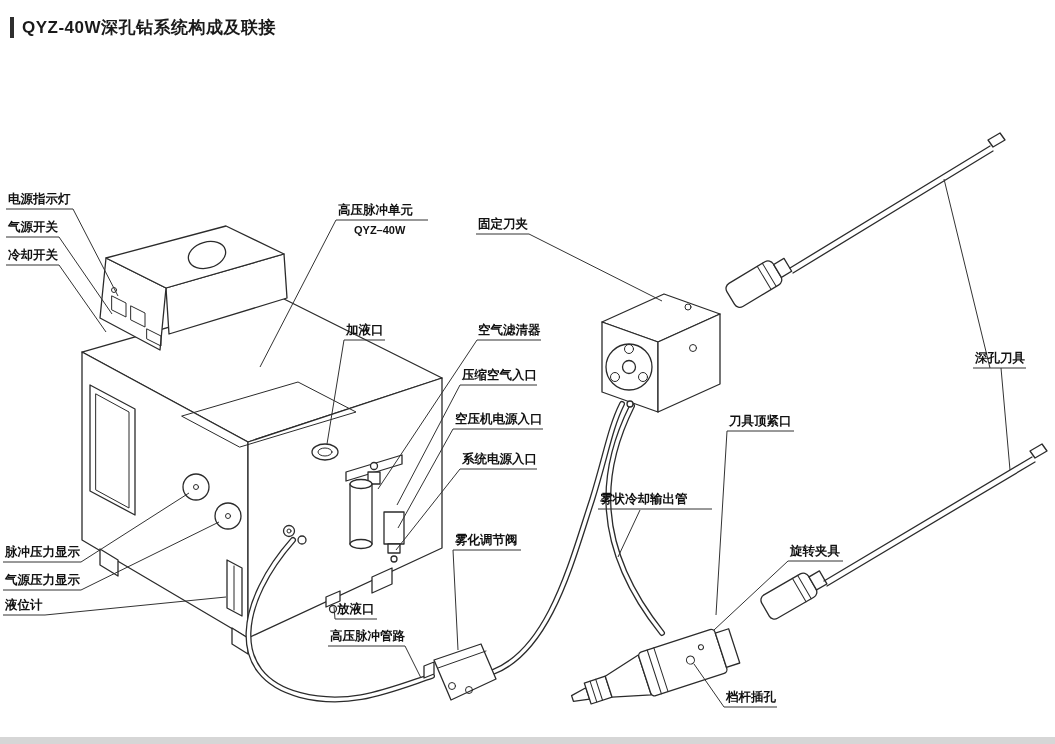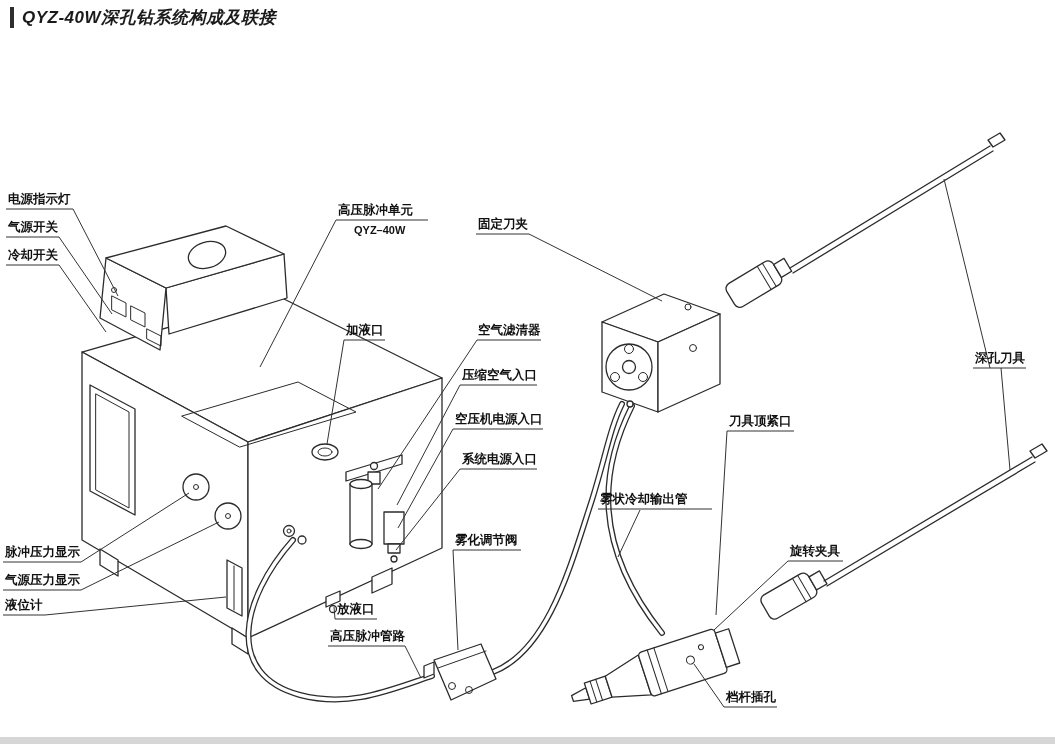--- a/index.html
+++ b/index.html
@@ -1,18 +1,18 @@
 <!DOCTYPE html>
 <html><head>
 <meta charset="utf-8">
 <style>
   html,body{margin:0;padding:0;background:#fff;}
   #page{position:relative;width:1055px;height:744px;background:#ffffff;overflow:hidden;
         font-family:"Liberation Sans",sans-serif;}
-  #title-block{position:absolute;top:6px;left:10px;display:flex;align-items:center;font-style:italic;}
+  #title-block{position:absolute;top:16px;left:10px;display:flex;align-items:center;}
   #title-block .bar{display:inline-block;width:4px;height:21px;background:#2e2e2e;margin-right:8px;}
   #title-block h1{margin:0;font-size:17px;font-weight:bold;color:#1a1a1a;letter-spacing:0.5px;}
   svg{position:absolute;left:0;top:0;}
   .s{stroke:#2b2b2b;stroke-width:1.3;fill:none;stroke-linejoin:round;stroke-linecap:round;}
   .sf{stroke:#2b2b2b;stroke-width:1.3;fill:#ffffff;stroke-linejoin:round;}
   .thin{stroke-width:1;}
   .leader{stroke:#333333;stroke-width:1;fill:none;}
   .hose-outer{stroke:#2b2b2b;stroke-width:6;fill:none;stroke-linecap:round;}
   .hose-inner{stroke:#ffffff;stroke-width:3.4;fill:none;stroke-linecap:round;}
   .lbl{font-family:"Liberation Sans",sans-serif;font-weight:bold;font-size:12.5px;fill:#111111;}

